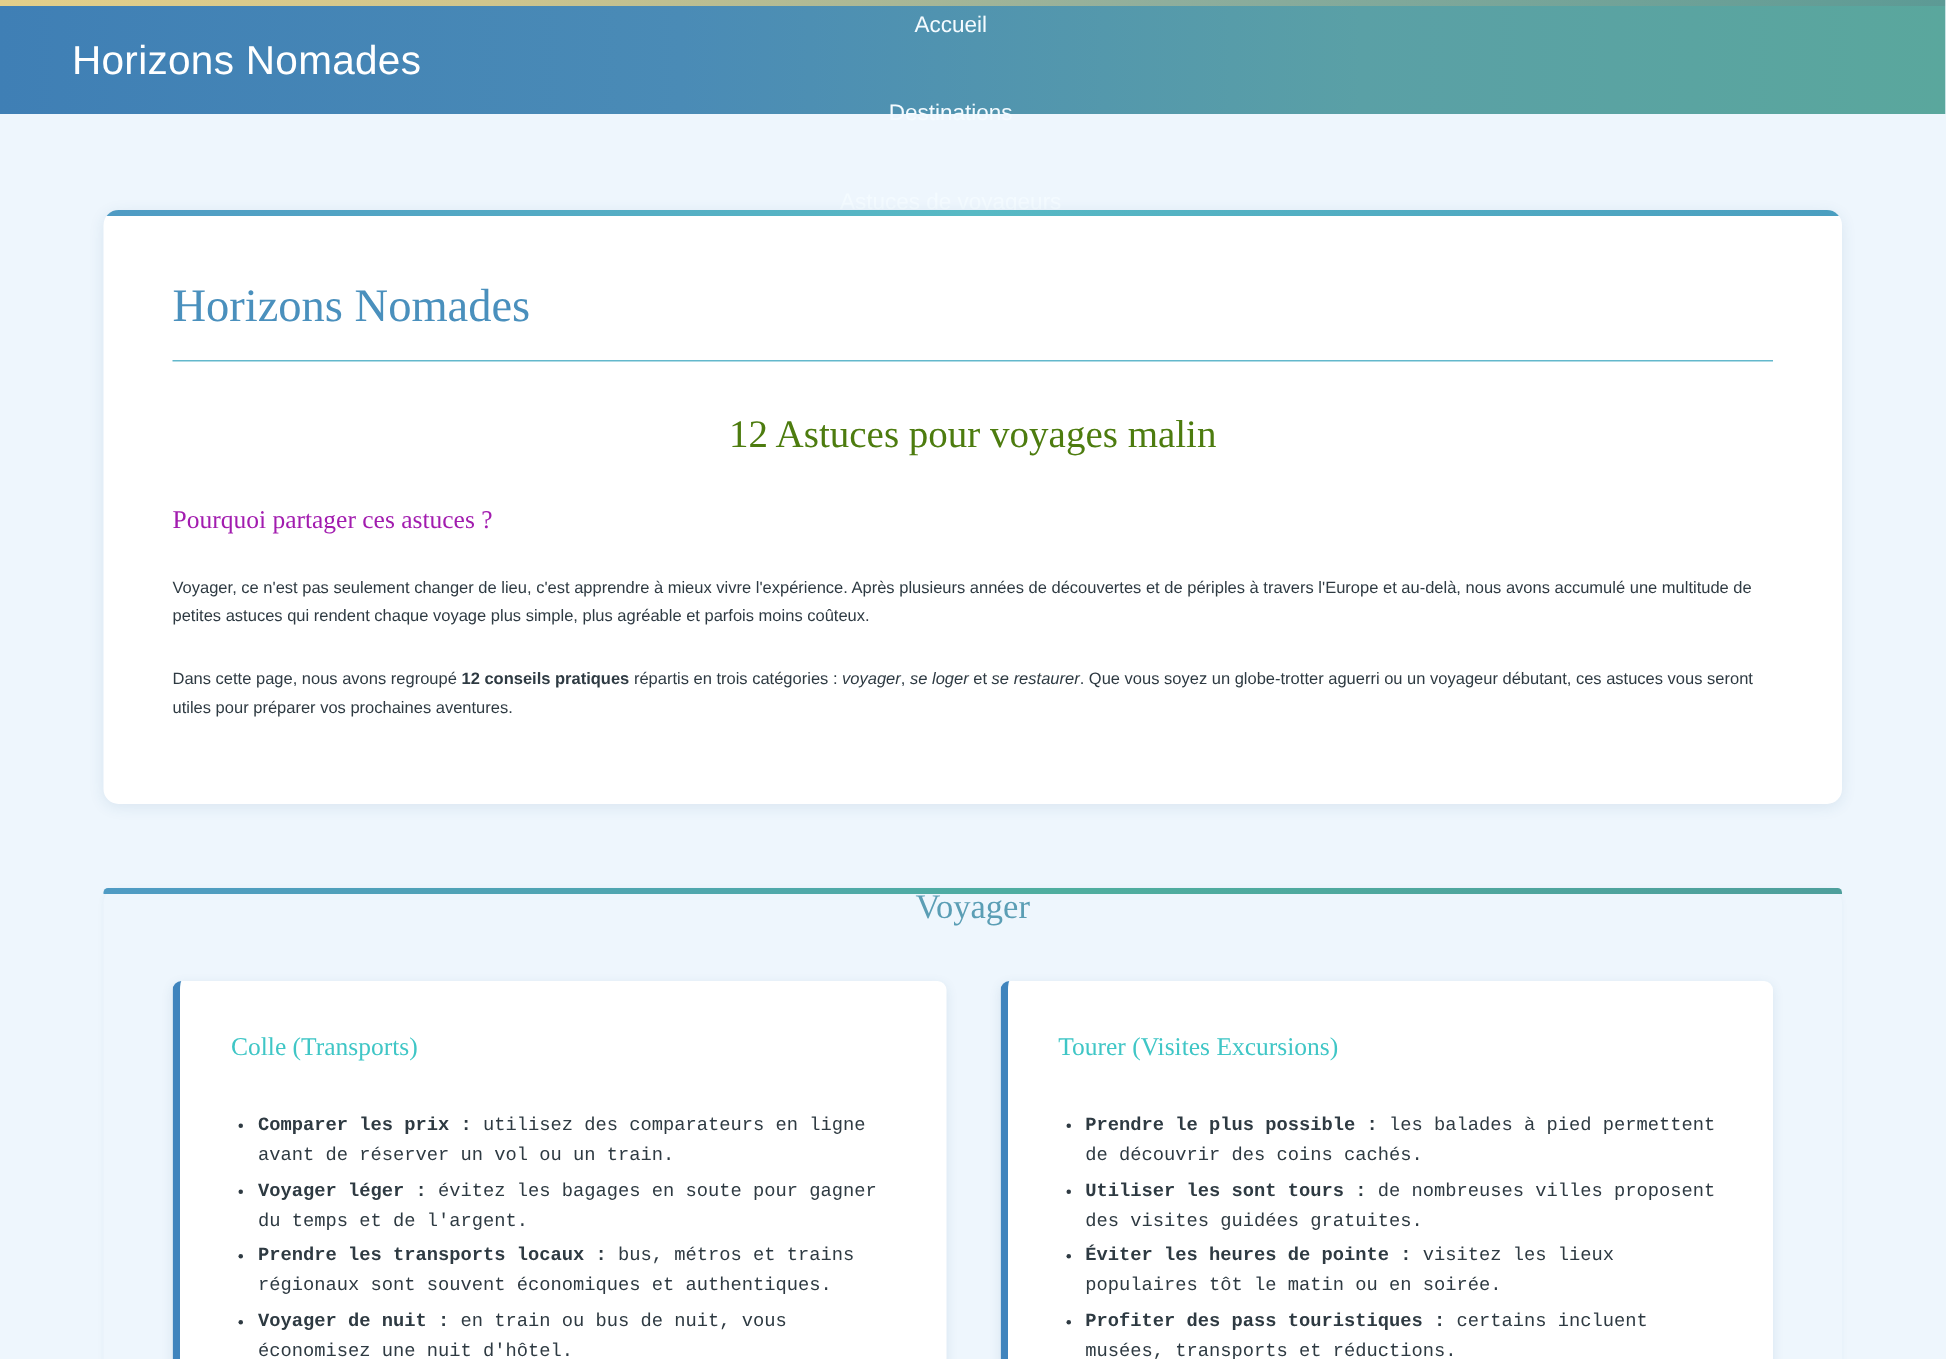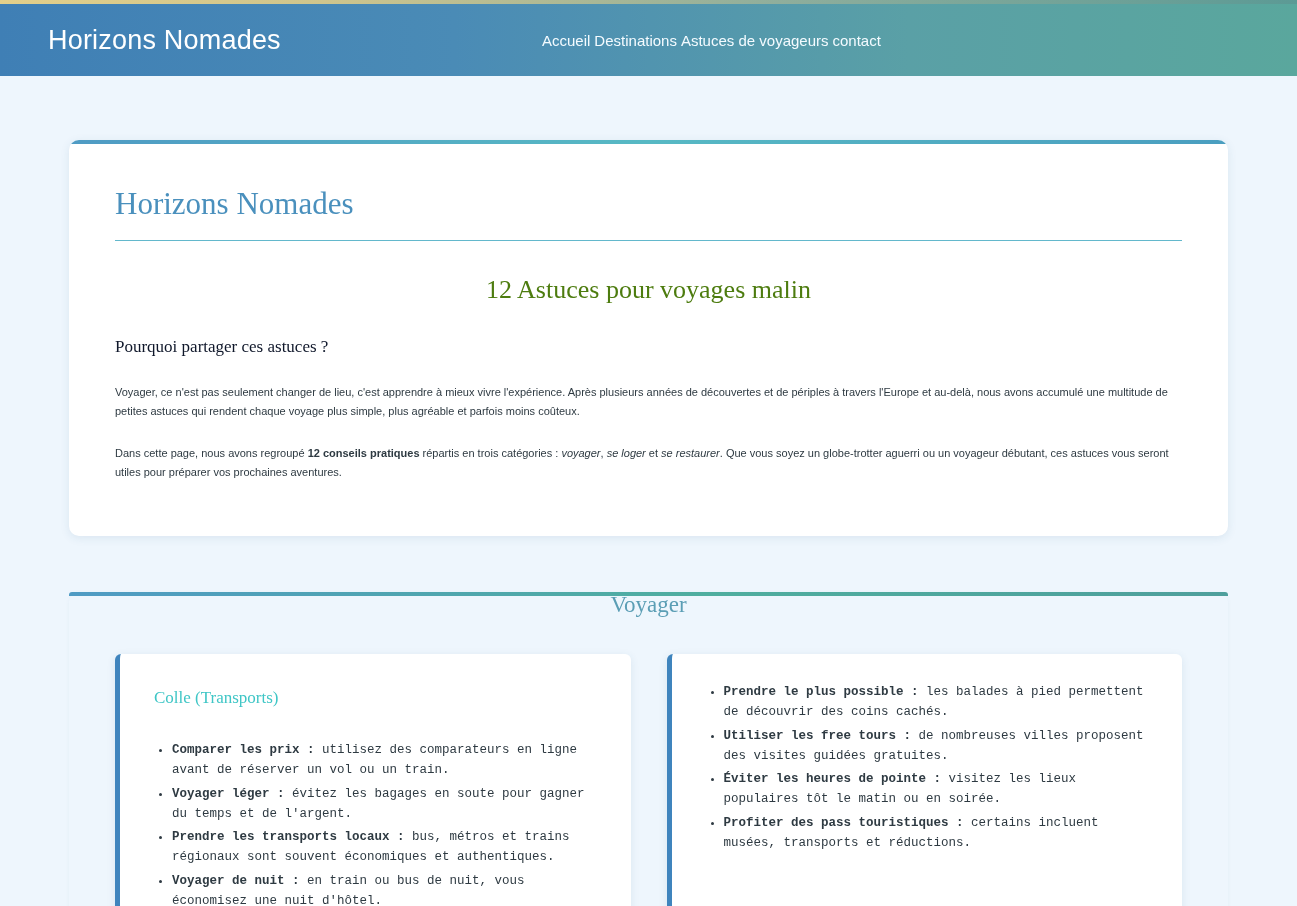--- a/index.html
+++ b/index.html
@@ -32,25 +32,27 @@
   }
   .brand {
     color: #ffffff;
     font-size: 27px;
     letter-spacing: .2px;
     font-weight: 400;
     white-space: nowrap;
   }
   .navlinks {
     position: absolute;
-    left: 540px;
+    left: 558px;
     top: 0;
     height: 72px;
     display: flex;
     align-items: center;
+    gap: 34px;
+    flex-direction: column;
   }
   .navlink {
     color: #f4fbff;
     font-size: 15px;
     text-decoration: none;
     padding: 4px 2px;
     white-space: nowrap;
   }
 
   
@@ -90,21 +92,21 @@
     font-weight: 400;
     font-size: 26px;
     color: #4d7c0f;
     text-align: center;
     margin: 34px 0 32px 0;
   }
   h3.section-sub {
     font-family: "Liberation Serif", serif;
     font-weight: 400;
     font-size: 17px;
-    color: #0f172a;
+    color: #a21caf;
     margin: 0 0 26px 0;
   }
   p.body {
     font-size: 11px;
     line-height: 1.75;
     color: #2e3a42;
     margin: 0 0 22px 0;
   }
   p.body:last-child { margin-bottom: 0; }
   .b { font-weight: bold; }
@@ -207,23 +209,24 @@
         <h4 class="tip-title">Colle (Transports)</h4>
         <ul class="tip-list">
           <li><span class="tip-lead">Comparer les prix :</span><span> utilisez des comparateurs en ligne avant de réserver un vol ou un train.</span></li>
           <li><span class="tip-lead">Voyager léger :</span><span> évitez les bagages en soute pour gagner du temps et de l'argent.</span></li>
           <li><span class="tip-lead">Prendre les transports locaux :</span><span> bus, métros et trains régionaux sont souvent économiques et authentiques.</span></li>
           <li><span class="tip-lead">Voyager de nuit :</span><span> en train ou bus de nuit, vous économisez une nuit d'hôtel.</span></li>
         </ul>
       </article>
 
       <article class="tip-card">
+        <h4 class="tip-title">Tourer (Visites Excursions)</h4>
         <ul class="tip-list">
           <li><span class="tip-lead">Prendre le plus possible :</span><span> les balades à pied permettent de découvrir des coins cachés.</span></li>
-          <li><span class="tip-lead">Utiliser les free tours :</span><span> de nombreuses villes proposent des visites guidées gratuites.</span></li>
+          <li><span class="tip-lead">Utiliser les sont tours :</span><span> de nombreuses villes proposent des visites guidées gratuites.</span></li>
           <li><span class="tip-lead">Éviter les heures de pointe :</span><span> visitez les lieux populaires tôt le matin ou en soirée.</span></li>
           <li><span class="tip-lead">Profiter des pass touristiques :</span><span> certains incluent musées, transports et réductions.</span></li>
         </ul>
       </article>
 
     </div>
   </section>
 
 </main>
 

